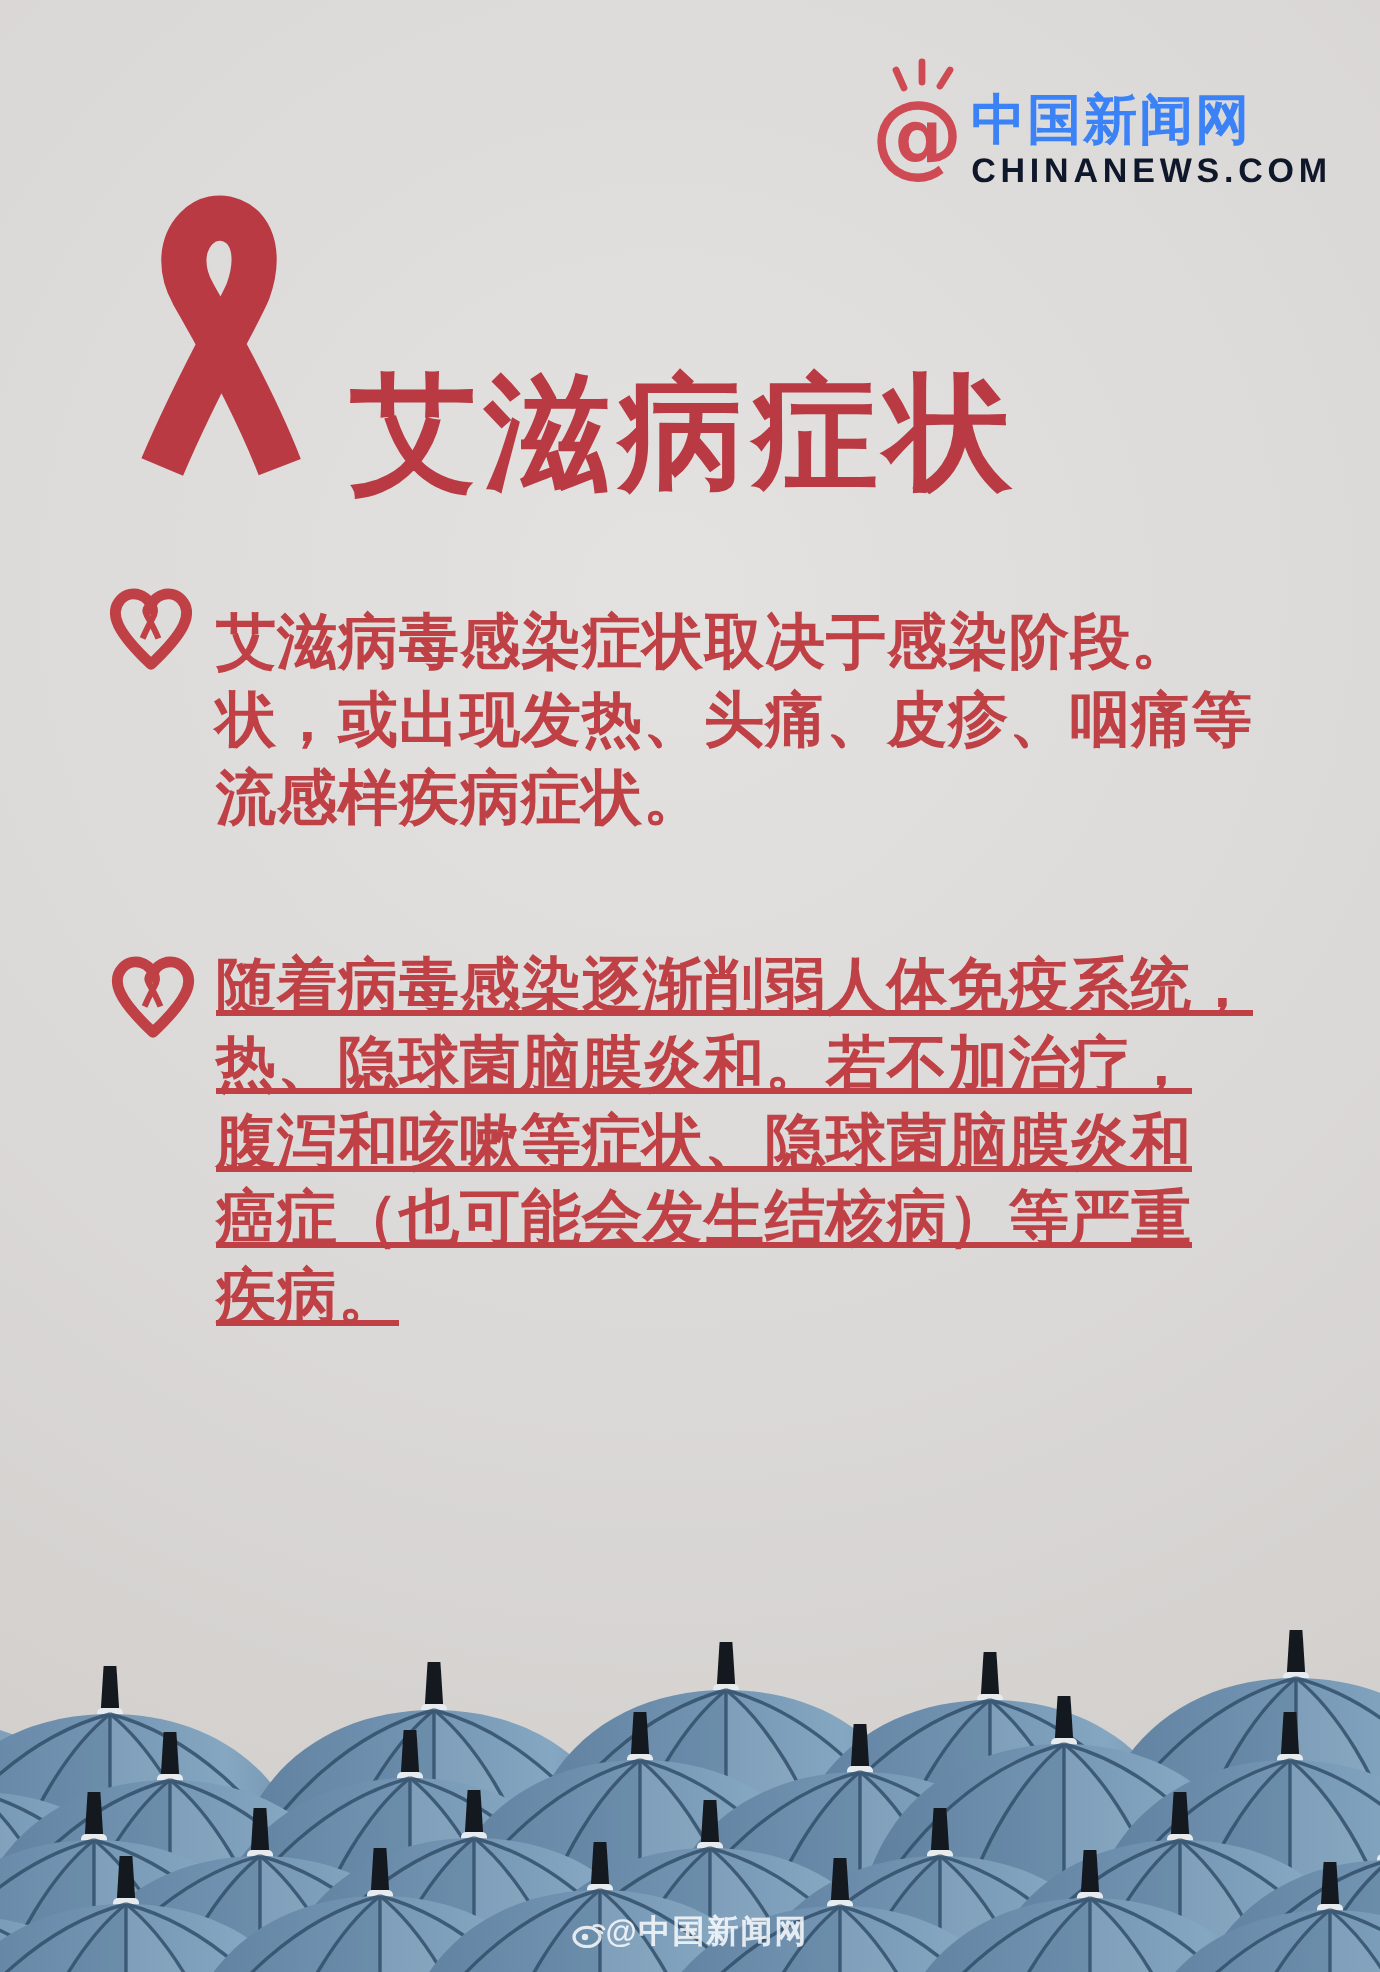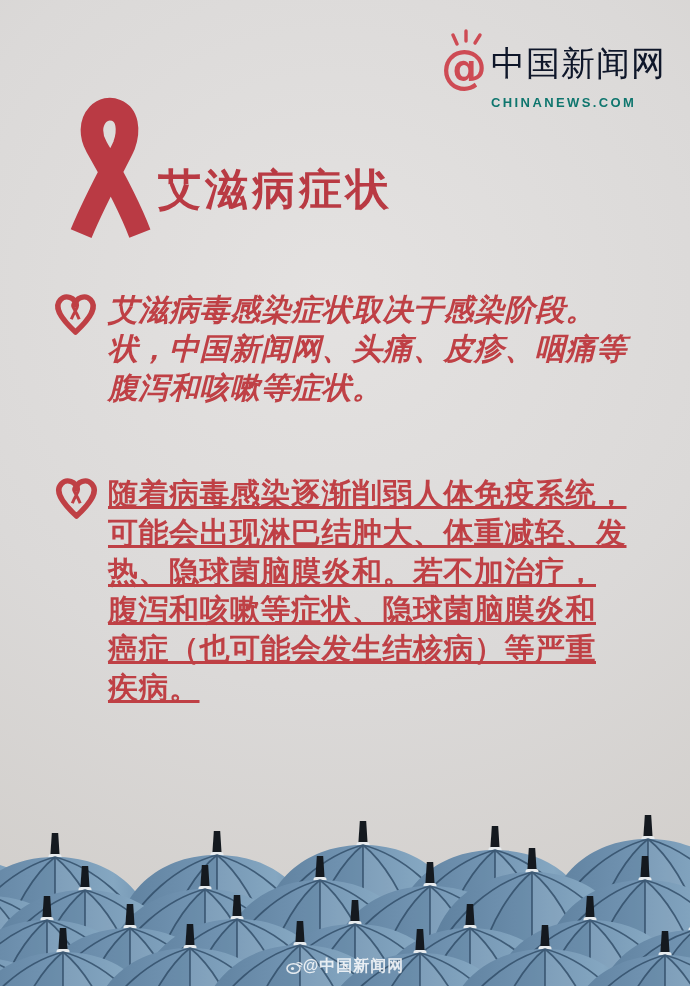--- a/index.html
+++ b/index.html
@@ -13,40 +13,40 @@
   .poster { position: absolute; inset: 0; }
 
   
   .logo { position: absolute; top: 34px; right: 24px;
           display: flex; align-items: flex-start; }
   .at-wrap { position: relative; margin-right: 4px; padding-top: 10px; }
   .at { font-size: 46px; font-weight: bold; color: #ce4b54; line-height: 1;
         font-family: "DejaVu Sans", sans-serif; }
   .sparks { position: absolute; top: -5px; left: 10px; }
   .logo-texts { display: flex; flex-direction: column; padding-top: 12px; }
-  .logo-name { font-size: 34px; font-weight: 400; color: #0f172a;
+  .logo-name { font-size: 27px; font-weight: 700; color: #3b82f6;
                letter-spacing: 1px; line-height: 1.05; }
-  .logo-domain { font-size: 13px; font-weight: bold; color: #0f766e;
-                 letter-spacing: 2.4px; margin-top: 13px; }
+  .logo-domain { font-size: 17px; font-weight: bold; color: #0f172a;
+                 letter-spacing: 2.4px; margin-top: 2px; }
 
   
   .ribbon-big { position: absolute; left: 54px; top: 92px; }
-  .page-title { position: absolute; left: 158px; top: 166px; margin: 0;
-    font-family: Liberation Sans, sans-serif;
-    font-size: 43px; font-weight: 900; color: #b93a43;
+  .page-title { position: absolute; left: 158px; top: 166px; margin: 17px;
+    font-family: Liberation Serif, serif;
+    font-size: 63px; font-weight: 900; color: #b93a43;
     letter-spacing: 4px; line-height: 1.1; }
 
   
   .bullet-icon { position: absolute; width: 47px; height: 47px; }
   .bullet-icon.b1 { left: 52px; top: 292px; }
   .bullet-icon.b2 { left: 53px; top: 476px; }
   .para { position: absolute; left: 108px; width: 552px;
     color: #bf4045; font-weight: bold; font-size: 30px;
     line-height: 38.8px; letter-spacing: 0.5px; }
-  .para.p1 { top: 291px; font-style: italic; }
+  .para.p1 { top: 303px; }
   .para.p2 { top: 475px; text-decoration: underline; }
 
   
   .umbrella-band { position: absolute; left: 0; bottom: 0;
                    width: 690px; height: 172px; }
 
   
   .watermark { position: absolute; left: 0; right: 0; bottom: 9px;
     display: flex; justify-content: center; align-items: center; gap: 0;
     color: rgba(255,255,255,0.82); font-size: 16px; font-weight: bold;
@@ -86,35 +86,34 @@
   <svg class="bullet-icon b1" viewBox="0 0 48 48">
     <path d="M24,13 C24,6 14,2 8.5,8 C2,15 7,25 24,41 C41,25 46,15 39.5,8 C34,2 24,6 24,13 Z" fill="none" stroke="#bf4045" stroke-width="5.5" stroke-linejoin="round"></path>
     <g transform="translate(16,8.6) scale(0.155)">
       <path d="M24,124 C40,86 58,56 62,46 C67,32 65,19 55,15
                C49.5,12.7 43.5,13.7 39,18.5 C31.5,26.5 32.5,38 37.5,47
                C40,52 62,88 76,124" fill="none" stroke="#bf4045" stroke-width="20"></path>
     </g>
   </svg>
   <div class="para p1">
     <div>艾滋病毒感染症状取决于感染阶段。</div>
-    <div>状，中国新闻网、头痛、皮疹、咽痛等</div>
-    <div>腹泻和咳嗽等症状。</div>
+    <div>状，或出现发热、头痛、皮疹、咽痛等</div>
+    <div>流感样疾病症状。</div>
   </div>
 
   <svg class="bullet-icon b2" viewBox="0 0 48 48">
     <path d="M24,13 C24,6 14,2 8.5,8 C2,15 7,25 24,41 C41,25 46,15 39.5,8 C34,2 24,6 24,13 Z" fill="none" stroke="#bf4045" stroke-width="5.5" stroke-linejoin="round"></path>
     <g transform="translate(16,8.6) scale(0.155)">
       <path d="M24,124 C40,86 58,56 62,46 C67,32 65,19 55,15
                C49.5,12.7 43.5,13.7 39,18.5 C31.5,26.5 32.5,38 37.5,47
                C40,52 62,88 76,124" fill="none" stroke="#bf4045" stroke-width="20"></path>
     </g>
   </svg>
   <div class="para p2">
     <div>随着病毒感染逐渐削弱人体免疫系统，</div>
-    <div>可能会出现淋巴结肿大、体重减轻、发</div>
     <div>热、隐球菌脑膜炎和。若不加治疗，</div>
     <div>腹泻和咳嗽等症状、隐球菌脑膜炎和</div>
     <div>癌症（也可能会发生结核病）等严重</div>
     <div>疾病。</div>
   </div>
 
   <svg class="umbrella-band" viewBox="0 0 690 172" preserveAspectRatio="xMidYMax slice">
     <defs>
       <linearGradient id="ug" x1="0" y1="0" x2="1" y2="0">
         <stop offset="0" stop-color="#5d7f9d"></stop>

